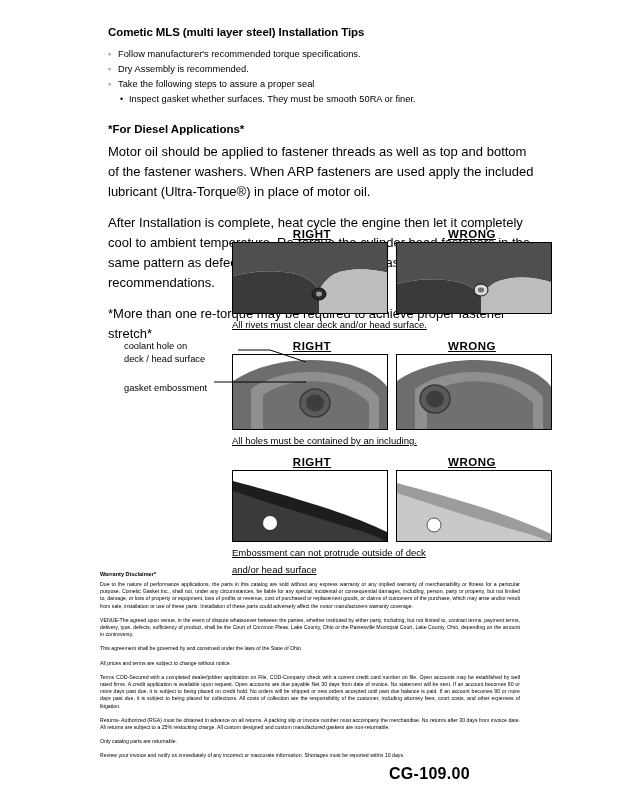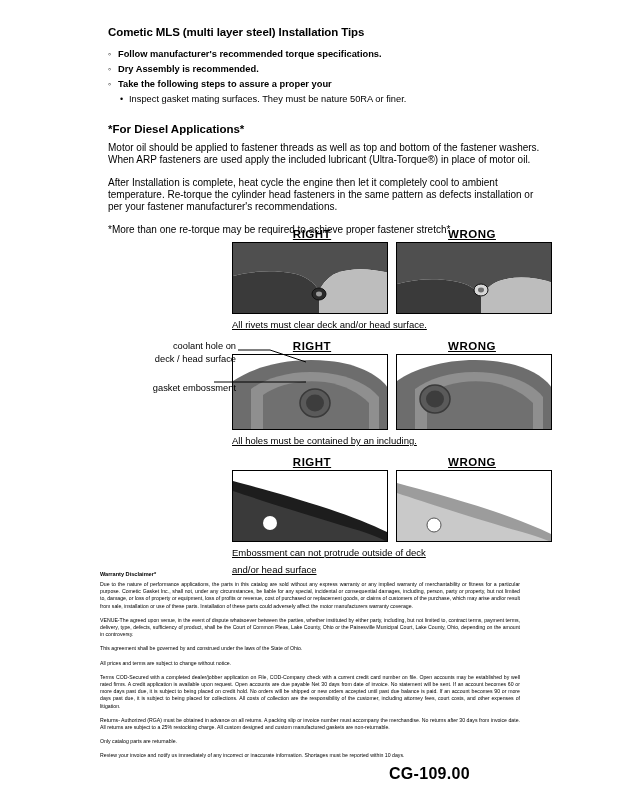--- a/index.html
+++ b/index.html
@@ -31,21 +31,20 @@
   h1.title {
     font-size: 11.5px;
     font-weight: bold;
     margin: 0 0 9px 0;
     letter-spacing: -0.1px;
   }
   ul.bullets {
     list-style: none;
     margin: 0;
     padding: 0;
-    font-weight: bold;
   }
   ul.bullets > li {
     font-size: 9.3px;
     line-height: 15px;
     position: relative;
     padding-left: 10px;
     margin: 0;
   }
   ul.bullets > li::before {
     content: "\25E6";
@@ -71,22 +70,22 @@
     left: 0;
     top: 0;
     font-size: 9px;
   }
   h2.subtitle {
     font-size: 11.5px;
     font-weight: bold;
     margin: 16px 0 7px 0;
   }
   p.para {
-    font-size: 10px;
-    line-height: 12px;
+    font-size: 13px;
+    line-height: 20px;
     margin: 0 0 11px 0;
   }
   p.para.last {
     margin-bottom: 0;
   }
 
   
   .figures {
     position: absolute;
     left: 232px;
@@ -132,21 +131,20 @@
     padding-bottom: 9px;
   }
   .fig-caption.two-line { padding-bottom: 4px; }
 
   
   .callouts {
     position: absolute;
     left: 124px;
     top: 340px;
     width: 112px;
-    text-align: right;
     font-size: 9.3px;
     line-height: 13px;
   }
   .callout-2 { margin-top: 16px; }
 
   
   .warranty {
     position: absolute;
     left: 100px;
     top: 571px;
@@ -176,24 +174,24 @@
 <body>
 
 <div class="page">
 
   <div class="content">
     <h1 class="title">Cometic MLS (multi layer steel) Installation Tips</h1>
 
     <ul class="bullets">
       <li>Follow manufacturer's recommended torque specifications.</li>
       <li>Dry Assembly is recommended.</li>
-      <li>Take the following steps to assure a proper your</li>
+      <li>Take the following steps to assure a proper seal</li>
     </ul>
     <ul class="subbullets">
-      <li>Inspect gasket mating surfaces.  They must be nature 50RA or finer.</li>
+      <li>Inspect gasket whether surfaces.  They must be smooth 50RA or finer.</li>
     </ul>
 
     <h2 class="subtitle">*For Diesel Applications*</h2>
     <p class="para">Motor oil should be applied to fastener threads as well as top and bottom of the fastener washers.  When ARP fasteners are used apply the included lubricant (Ultra-Torque®) in place of motor oil.</p>
     <p class="para">After Installation is complete, heat cycle the engine then let it completely cool to ambient temperature. Re-torque the cylinder head fasteners in the same pattern as defects installation or per your fastener manufacturer's recommendations.</p>
     <p class="para last">*More than one re-torque may be required to achieve proper fastener stretch*</p>
   </div>
 
   <div class="figures">
 

